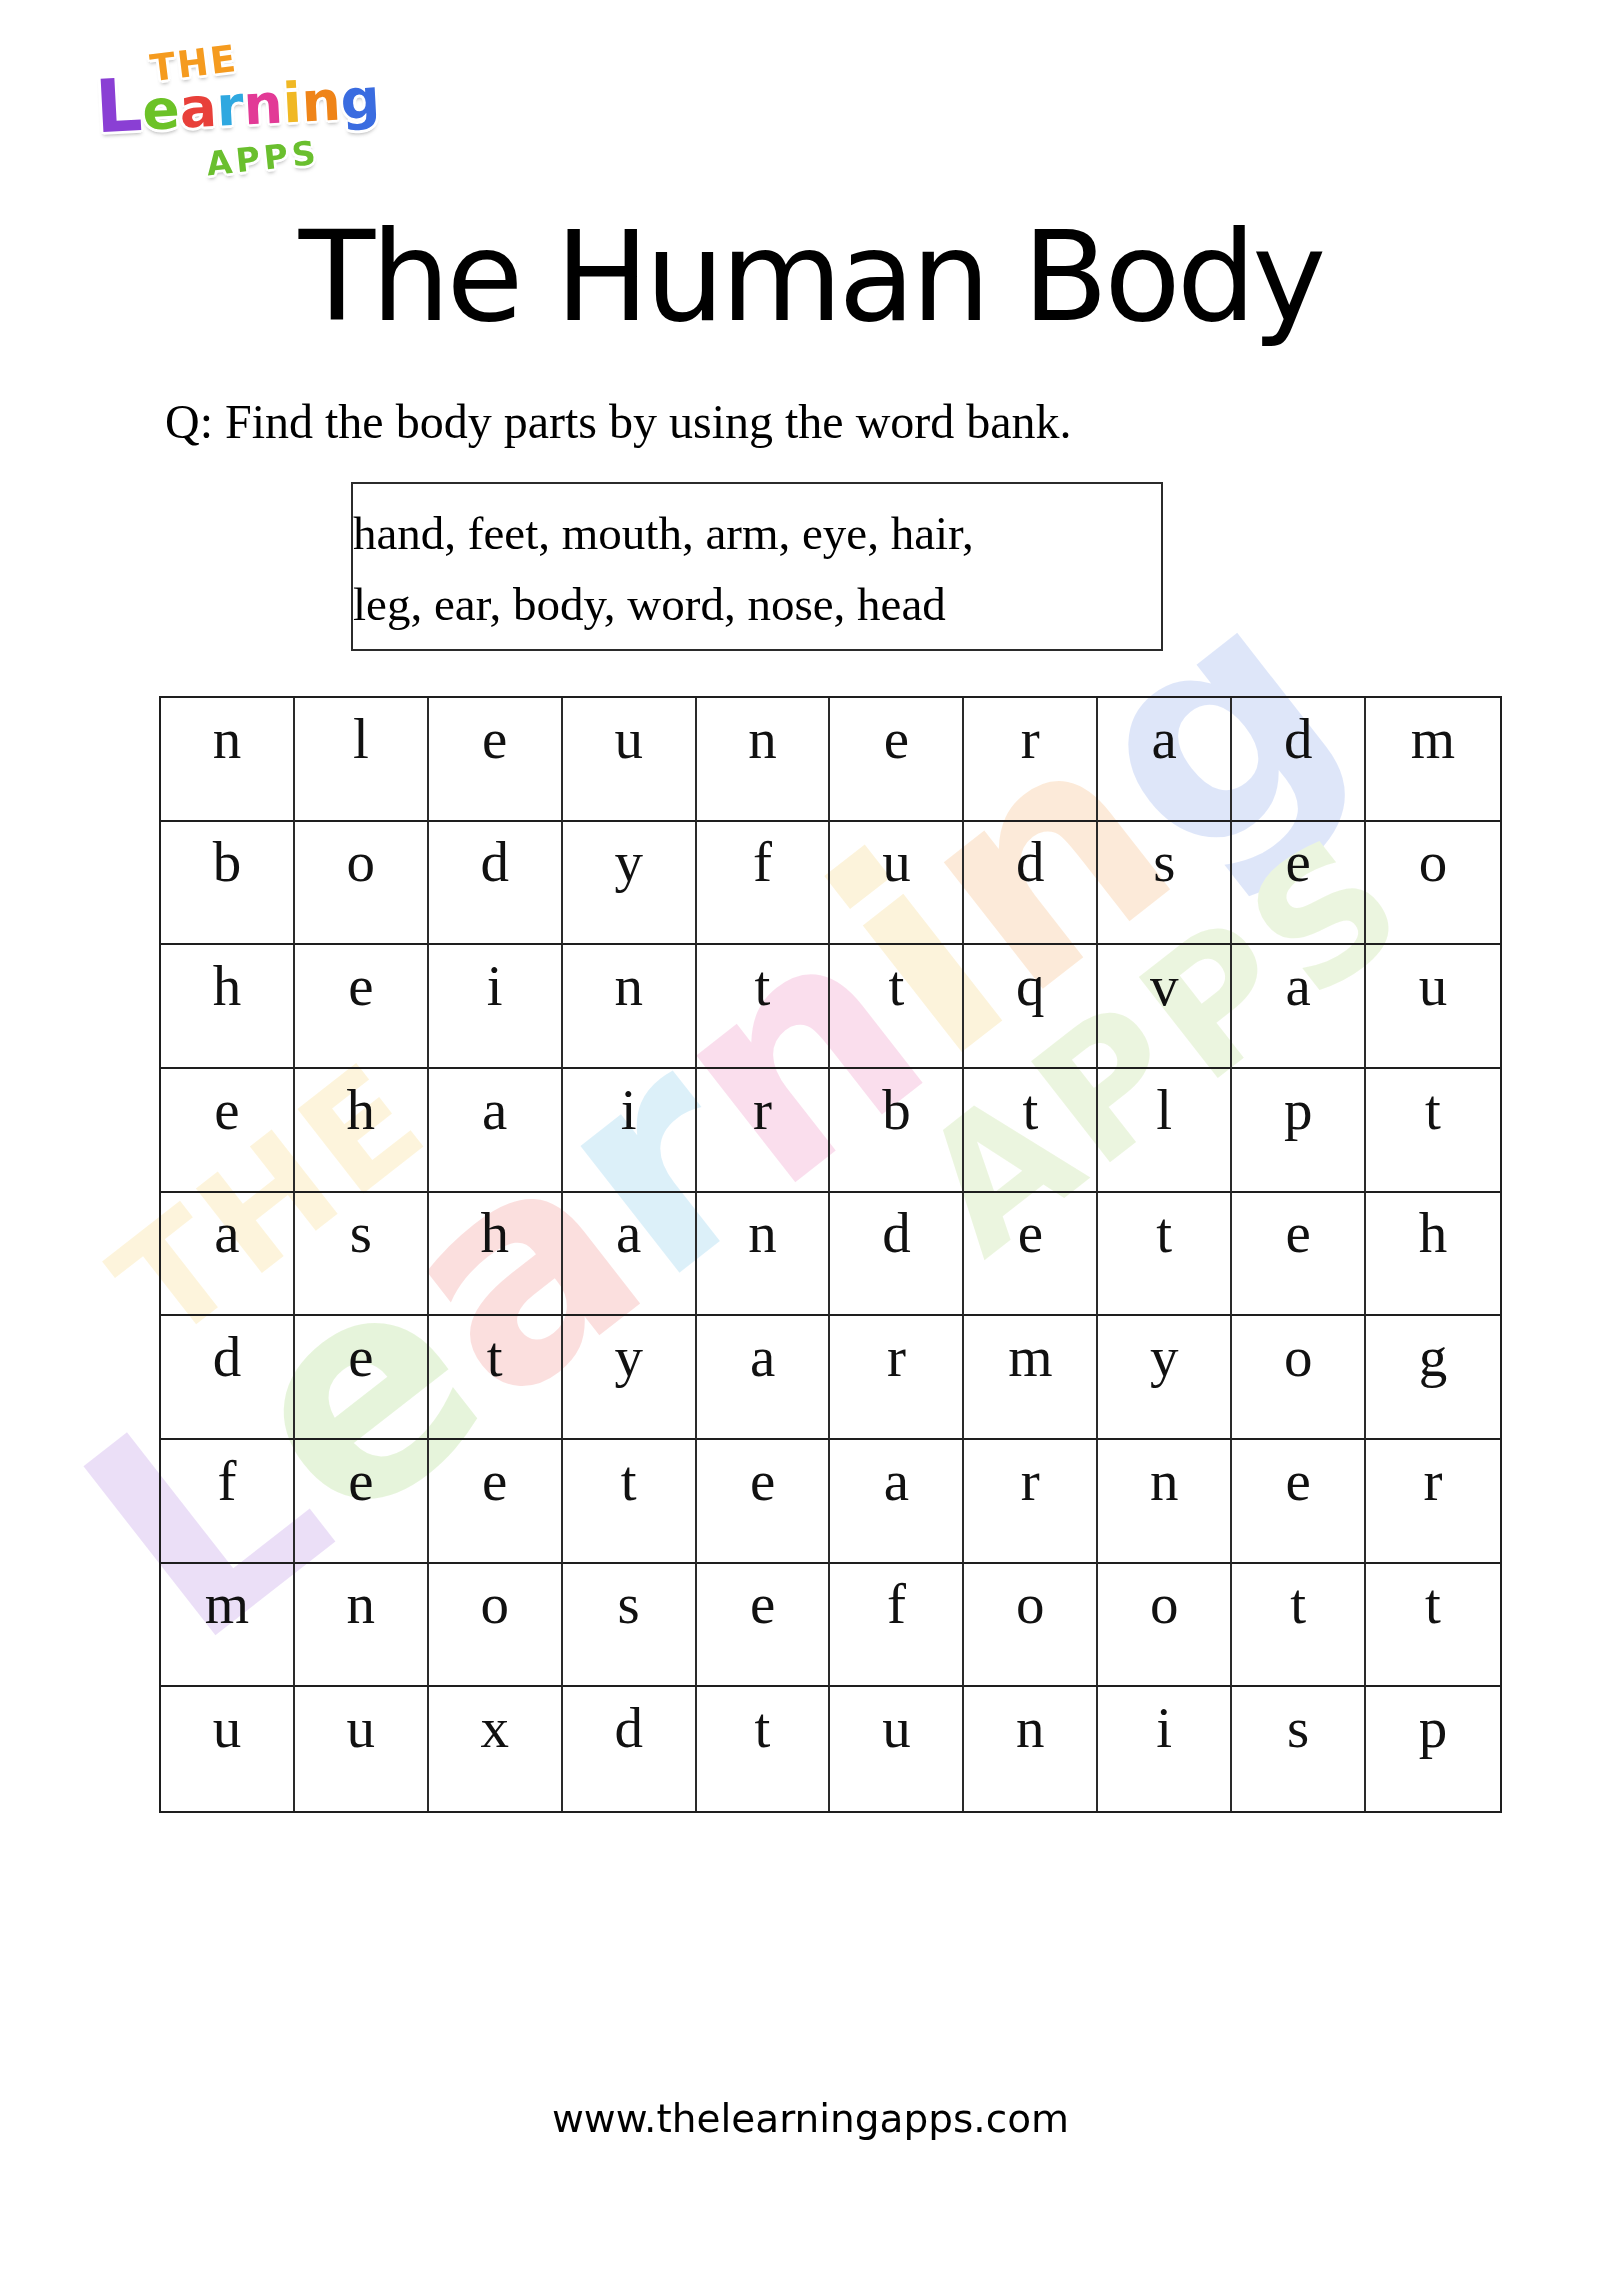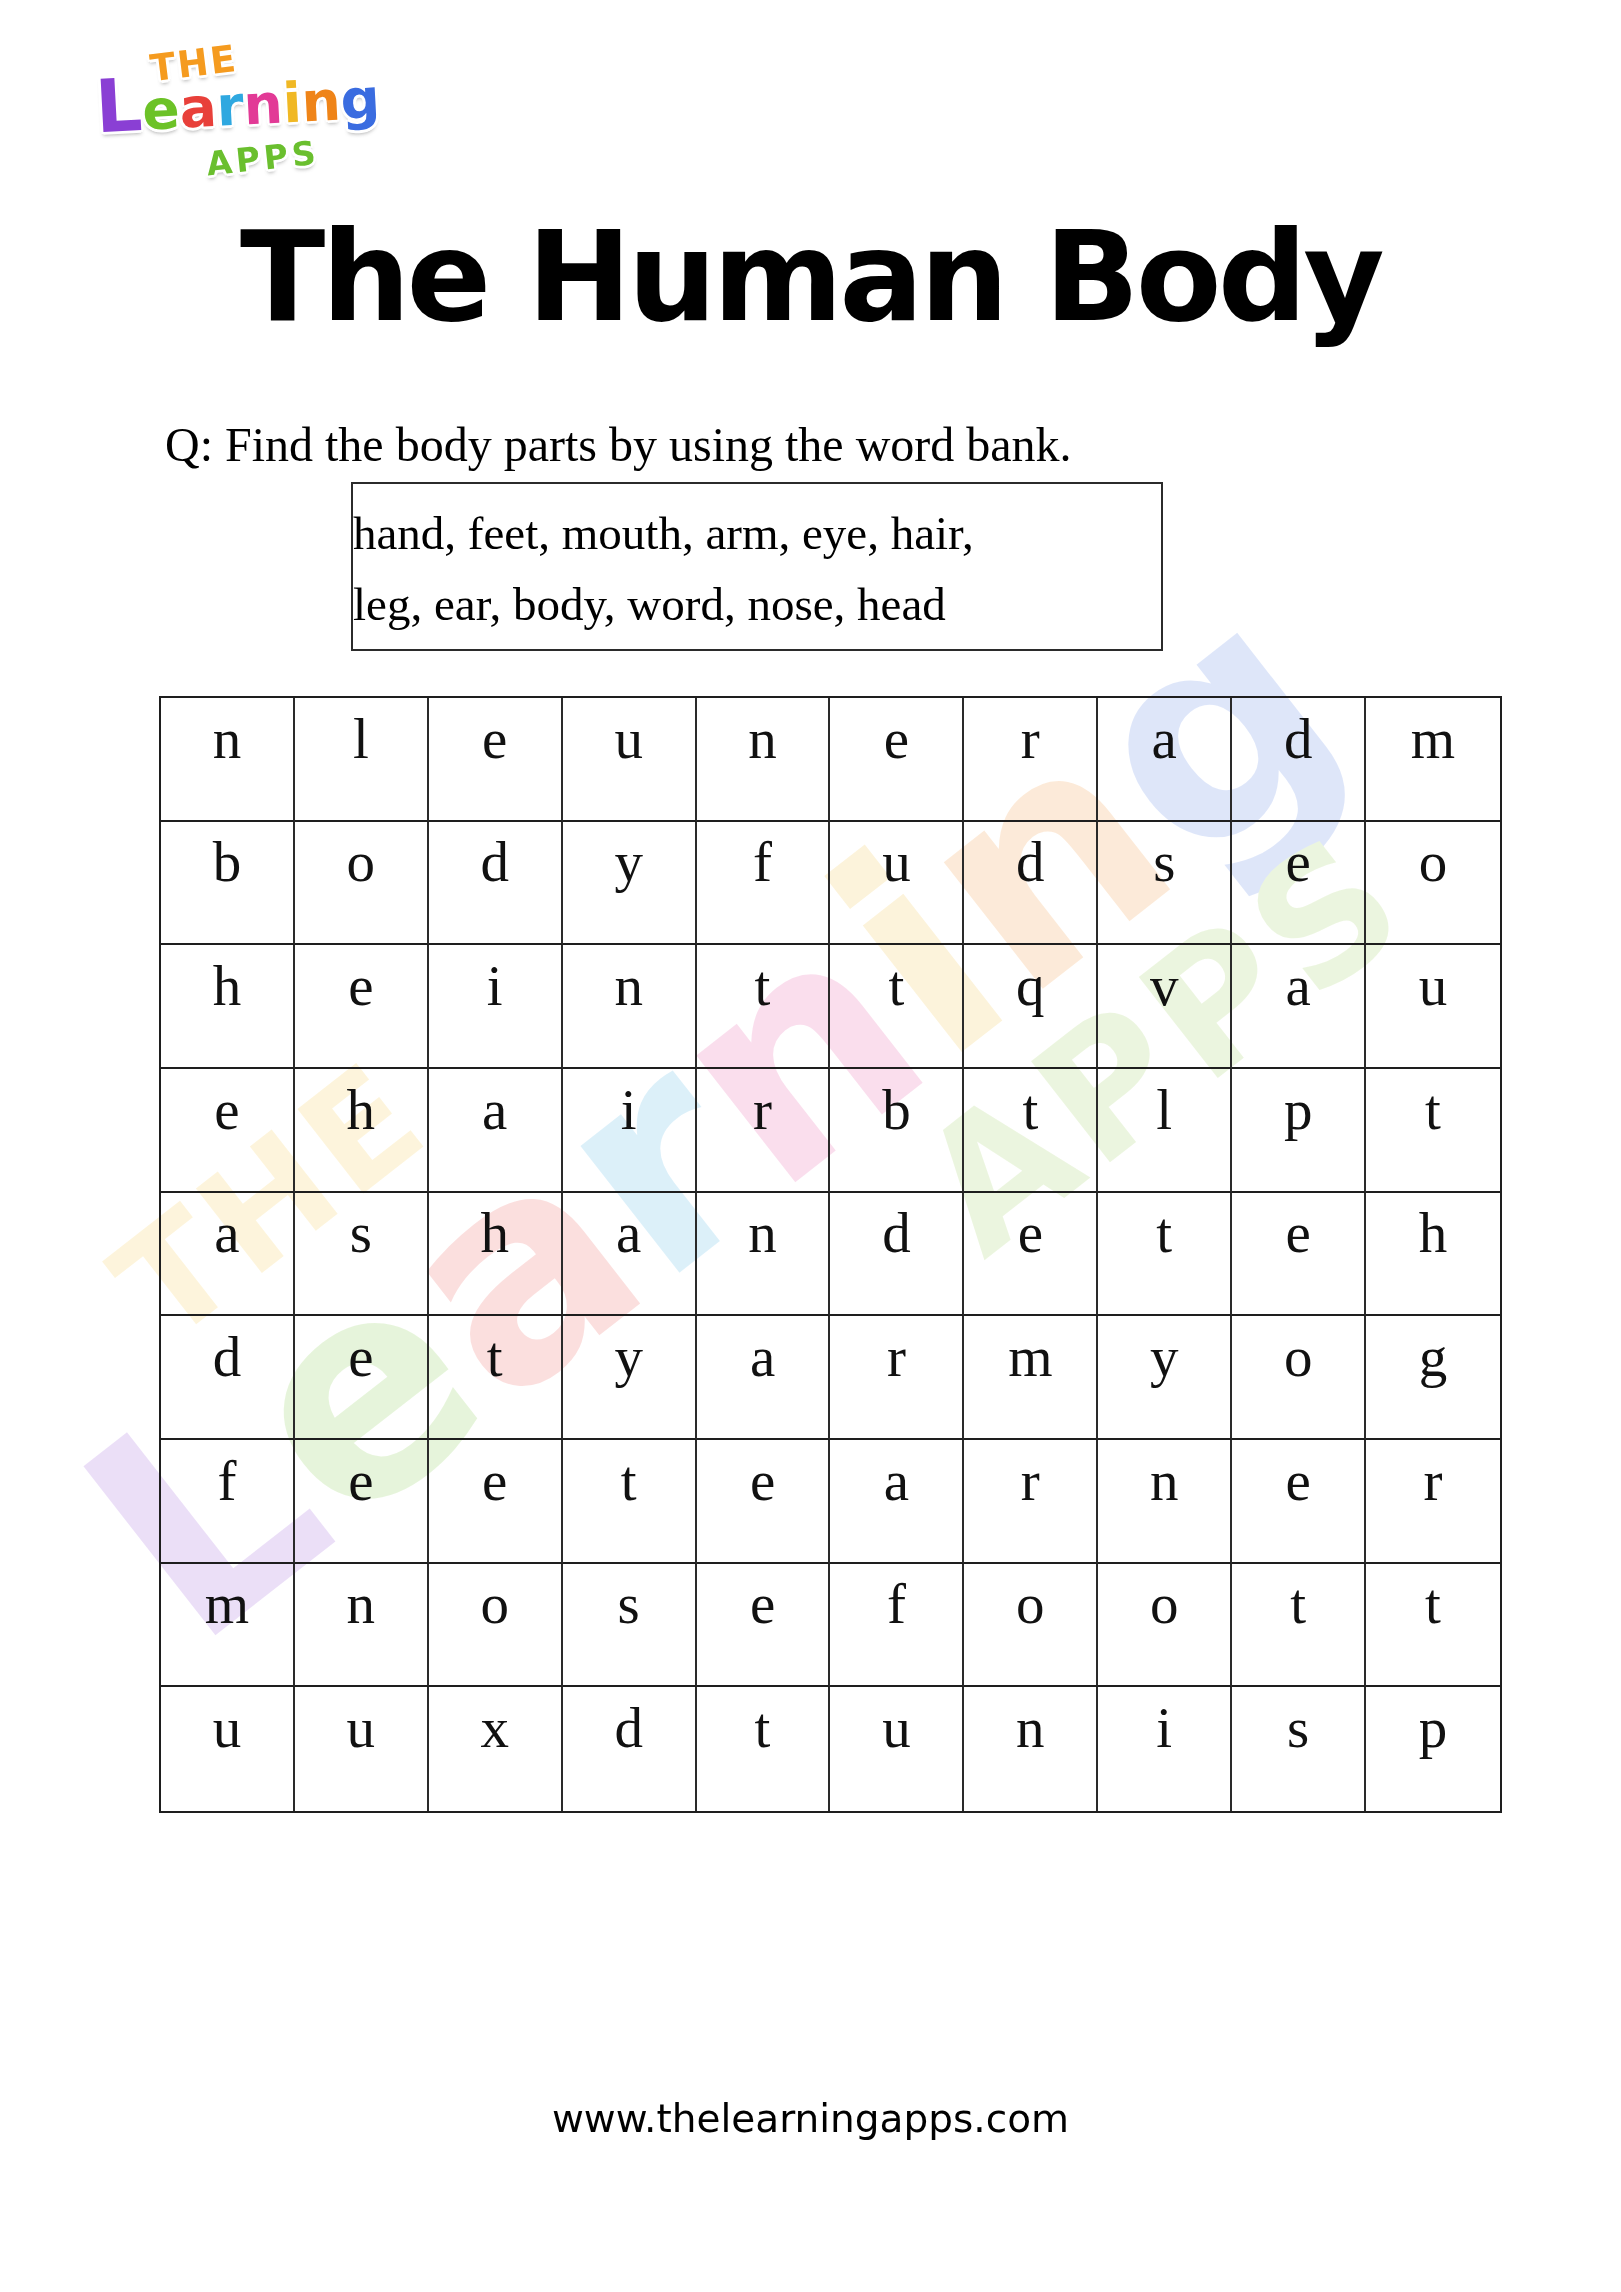--- a/index.html
+++ b/index.html
@@ -80,33 +80,32 @@
     letter-spacing:3.9px;
     transform:rotate(-3deg);
   }
 
   
   .title{
     position:absolute;
     left:0;top:204px;width:100%;
     text-align:center;
     font-family:"DejaVu Sans", sans-serif;
-    font-weight:bold;
+    font-weight:normal;
     font-size:125px;
     letter-spacing:-3.9px;
     color:#000;
     z-index:2;
   }
   .question{
     position:absolute;
     left:165px;top:394px;
     font-size:48px;
     color:#000;
     z-index:2;
-    margin-top:23px;
   }
 
   
   .word-bank{
     position:absolute;
     left:351px;top:482px;
     width:812px;height:169px;
     border:2.9px solid #2b2b2b;
     background:transparent;
     text-align:left;

